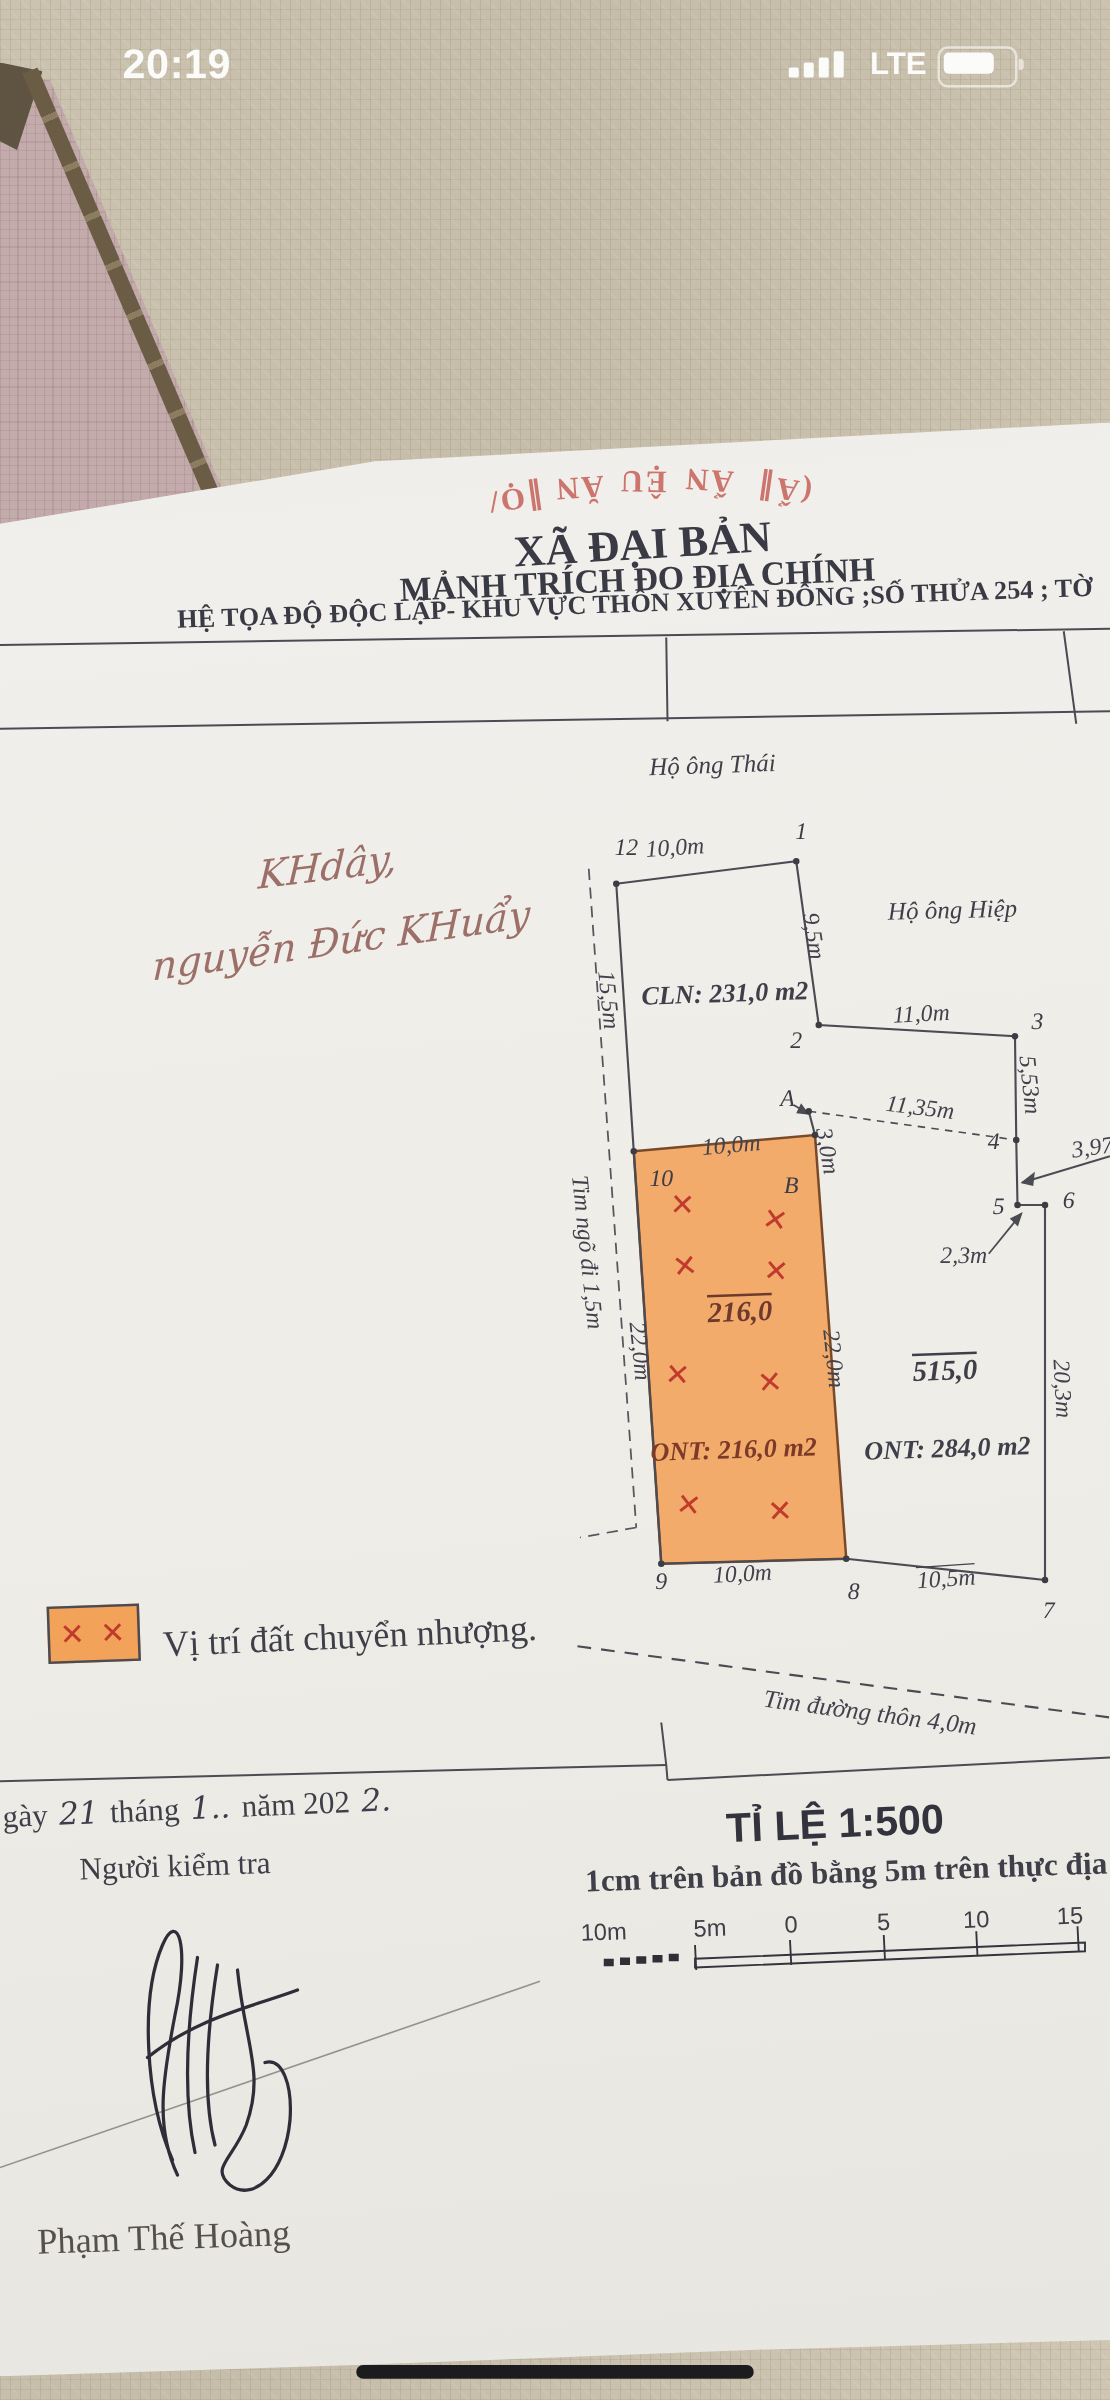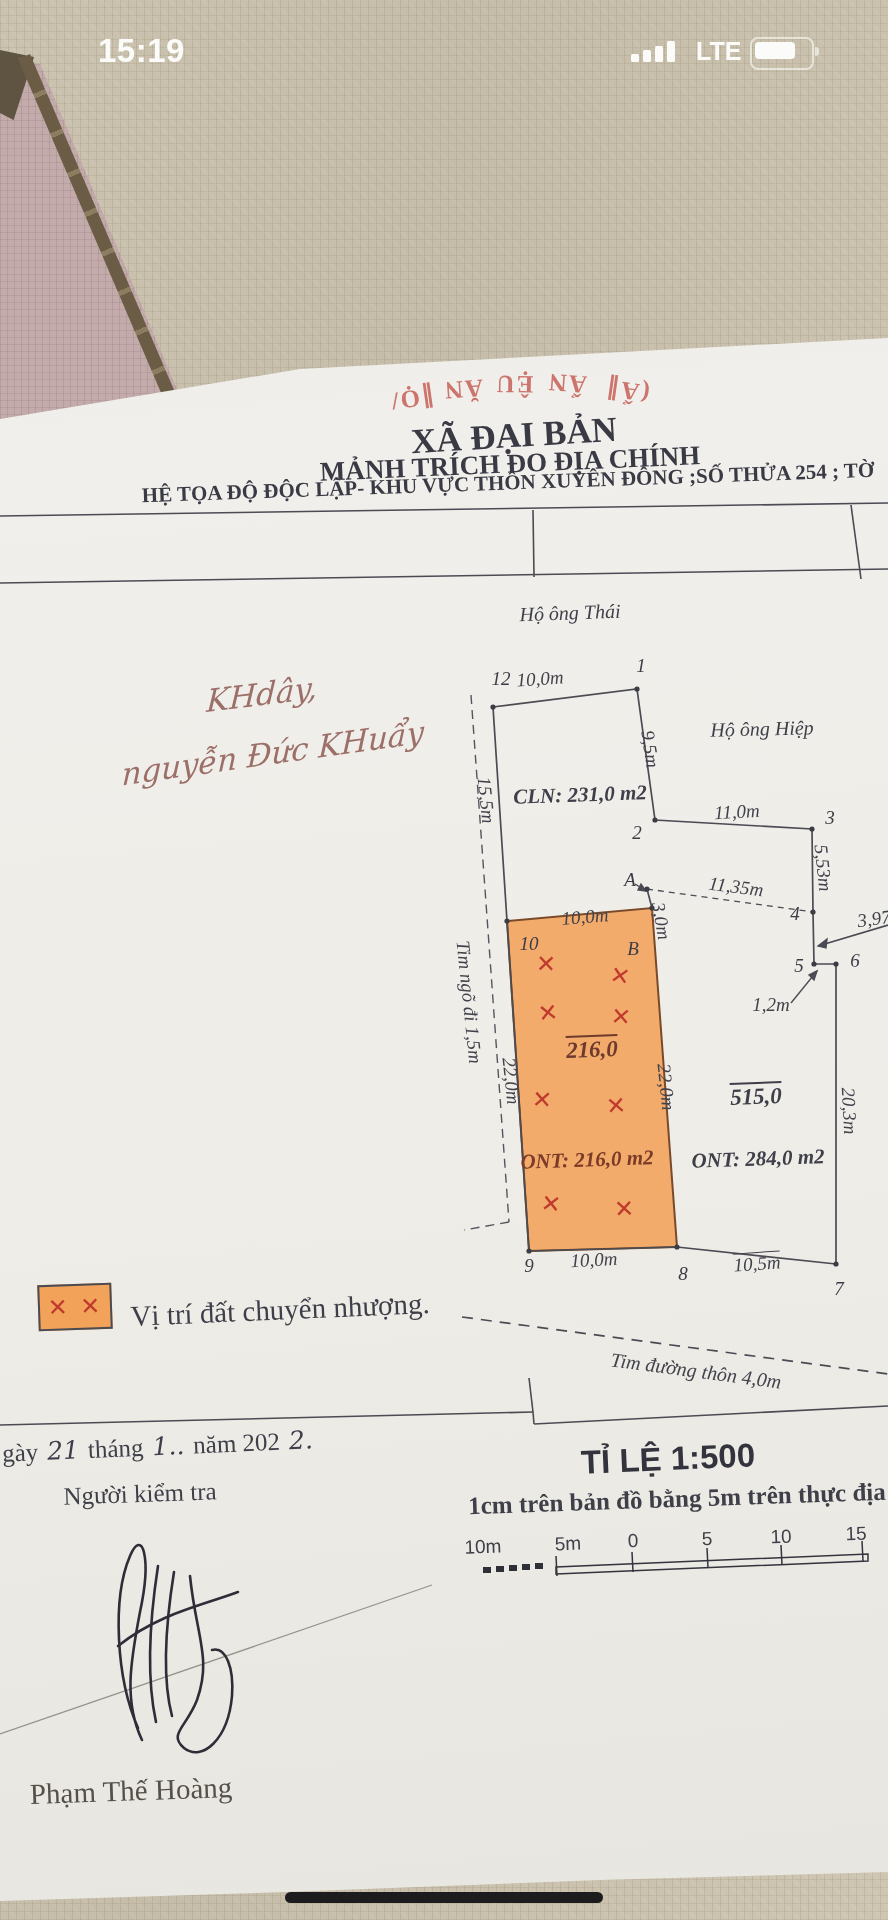--- a/index.html
+++ b/index.html
@@ -175,21 +175,21 @@
   <div class="dim lbl" style="left:737px;top:812px;transform:translate(-50%,-50%) rotate(-3deg);">11,0m</div>
   <div class="pt lbl" style="left:830px;top:818px;">3</div>
   <div class="dim lbl" style="left:823px;top:868px;transform:translate(-50%,-50%) rotate(84deg);">5,53m</div>
   <div class="pt lbl b" style="left:630px;top:880px;">A</div>
   <div class="dim lbl" style="left:736px;top:887px;transform:translate(-50%,-50%) rotate(7deg);">11,35m</div>
   <div class="pt lbl" style="left:795px;top:914px;">4</div>
   <div class="dim lbl" style="left:874px;top:919px;transform:translate(-50%,-50%) rotate(-8deg);">3,97</div>
   <div class="dim lbl" style="left:661px;top:921px;transform:translate(-50%,-50%) rotate(80deg);">3,0m</div>
   <div class="pt lbl" style="left:799px;top:966px;">5</div>
   <div class="pt lbl" style="left:855px;top:961px;">6</div>
-  <div class="dim lbl" style="left:771px;top:1005px;">1,2m</div>
+  <div class="dim lbl" style="left:771px;top:1005px;">2,3m</div>
   <div class="dim lbl" style="left:486px;top:800px;transform:translate(-50%,-50%) rotate(84deg);">15,5m</div>
   <div class="dim lbl" style="left:469px;top:1002px;transform:translate(-50%,-50%) rotate(84deg);">Tim ngõ đi 1,5m</div>
 
   <div class="dim lbl" style="left:585px;top:917px;transform:translate(-50%,-50%) rotate(-5deg);">10,0m</div>
   <div class="pt lbl b" style="left:529px;top:944px;">10</div>
   <div class="pt lbl b" style="left:633px;top:949px;">B</div>
   <div class="lbl it b ov" style="left:592px;top:1050px;font-size:23px;color:#6e3a2e;transform:translate(-50%,-50%) rotate(-2deg);">216,0</div>
   <div class="lbl it b" style="left:587px;top:1160px;font-size:21px;color:#7c3a28;transform:translate(-50%,-50%) rotate(-2deg);">ONT: 216,0 m2</div>
   <div class="dim lbl" style="left:511px;top:1081px;transform:translate(-50%,-50%) rotate(84deg);">22,0m</div>
   <div class="dim lbl" style="left:666px;top:1087px;transform:translate(-50%,-50%) rotate(84deg);">22,0m</div>
@@ -231,21 +231,21 @@
   <div class="lbl ser b" style="left:677px;top:1499px;font-size:25px;transform:translate(-50%,-50%) rotate(-2deg);">1cm trên bản đồ bằng 5m trên thực địa</div>
   <div class="lbl sans" style="left:483px;top:1547px;font-size:19px;transform:translate(-50%,-50%) rotate(-2deg);">10m</div>
   <div class="lbl sans" style="left:568px;top:1544px;font-size:19px;transform:translate(-50%,-50%) rotate(-2deg);">5m</div>
   <div class="lbl sans" style="left:633px;top:1541px;font-size:19px;transform:translate(-50%,-50%) rotate(-2deg);">0</div>
   <div class="lbl sans" style="left:707px;top:1539px;font-size:19px;transform:translate(-50%,-50%) rotate(-2deg);">5</div>
   <div class="lbl sans" style="left:781px;top:1537px;font-size:19px;transform:translate(-50%,-50%) rotate(-2deg);">10</div>
   <div class="lbl sans" style="left:856px;top:1534px;font-size:19px;transform:translate(-50%,-50%) rotate(-2deg);">15</div>
 
   <div class="lbl ser" style="left:131px;top:1791px;font-size:29px;color:#55504a;transform:translate(-50%,-50%) rotate(-2deg);">Phạm Thế Hoàng</div>
 
-  <div class="time">15:19</div>
+  <div class="time">20:19</div>
   <div class="sigbars">
     <i style="height:8px"></i>
       <i style="height:12px"></i>
       <i style="height:16px"></i>
       <i style="height:21px"></i>
   </div>
   <div class="lte">LTE</div>
   <div class="batt">
     <span class="fill"></span>
     <span class="nub"></span>

